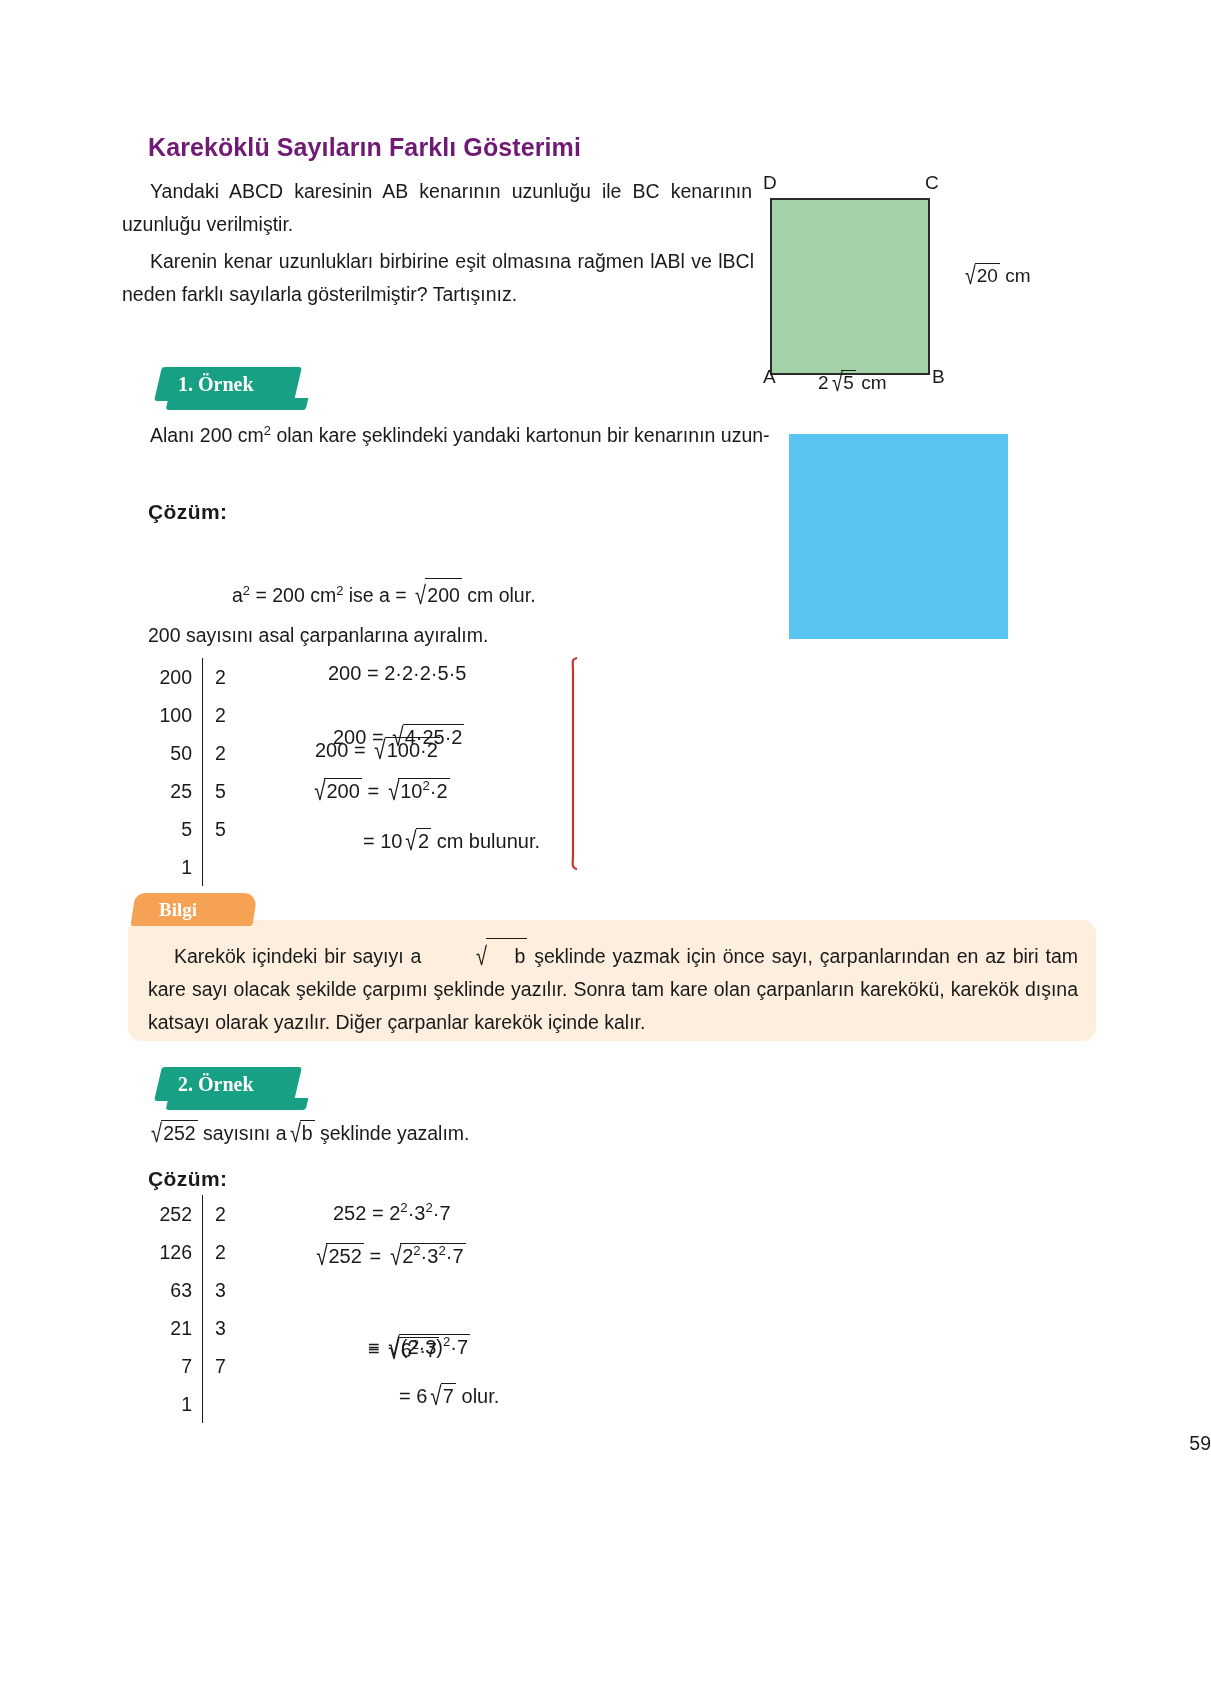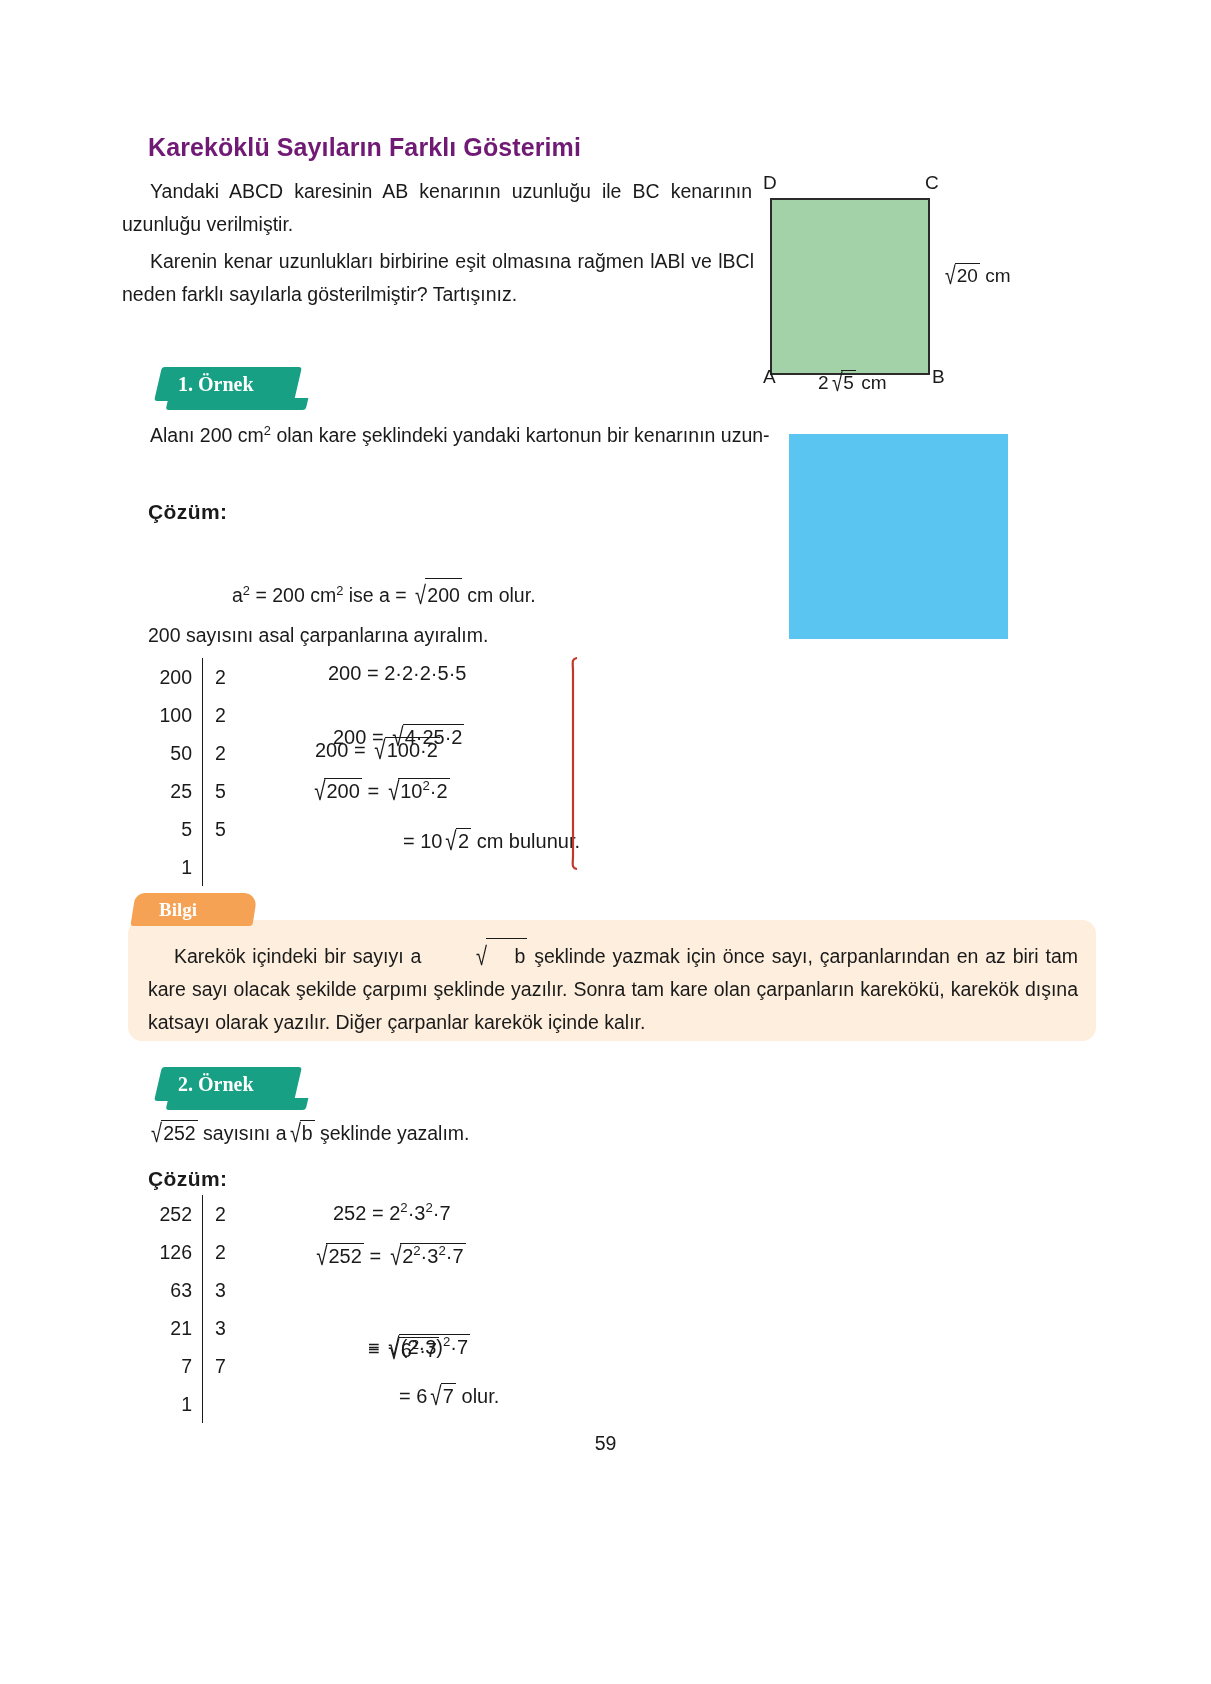--- a/index.html
+++ b/index.html
@@ -69,21 +69,21 @@
     font-size: 19px;
     color: #1a1a1a;
   }
   .vlabel.d { left: 763px; top: 172px; }
   .vlabel.c { left: 925px; top: 172px; }
   .vlabel.a { left: 763px; top: 366px; }
   .vlabel.b { left: 932px; top: 366px; }
 
   .side-label-right {
     position: absolute;
-    left: 942px;
+    left: 962px;
     top: 263px;
     font-size: 19px;
     white-space: nowrap;
   }
   .side-label-bottom {
     position: absolute;
     left: 818px;
     top: 370px;
     font-size: 19px;
     white-space: nowrap;
@@ -279,21 +279,21 @@
     font-size: 19.5px;
     white-space: nowrap;
   }
 
   
   .page-number {
     position: absolute;
     left: 0;
     right: 0;
     top: 1432px;
-    text-align: center;
+    text-align: right;
     font-size: 19.5px;
   }
 </style>
 </head>
 <body>
 
 <div class="page">
 
   <div class="section-title">Kareköklü Sayıların Farklı Gösterimi</div>
 
@@ -370,21 +370,21 @@
   </div>
 
   <div class="eq" style="left:315px; top:737px;">
     <span>200 = </span><span class="rad"><span class="sign">√</span><span class="body">100·2</span></span>
   </div>
 
   <div class="eq" style="left:311px; top:778px;text-align:center;">
     <span class="rad"><span class="sign">√</span><span class="body">200</span></span><span> = </span><span class="rad"><span class="sign">√</span><span class="body"><span>10</span><sup class="ex">2</sup><span>·2</span></span></span>
   </div>
 
-  <div class="eq" style="left:363px; top:828px;margin-left:40px;">
+  <div class="eq" style="left:363px; top:828px;">
     <span>= 10</span><span class="rad"><span class="sign">√</span><span class="body">2</span></span><span> cm bulunur.</span>
   </div>
 
   <svg class="red-brace" viewBox="0 0 14 213" preserveAspectRatio="none">
     <path d="M11 1 C5 2, 7 6, 7 14 L7 199 C7 207, 5 211, 11 212" fill="none" stroke="#c0392b" stroke-width="2.2"></path>
   </svg>
 
 
   <div class="bilgi-box"></div>
   <div class="bilgi-tab">

